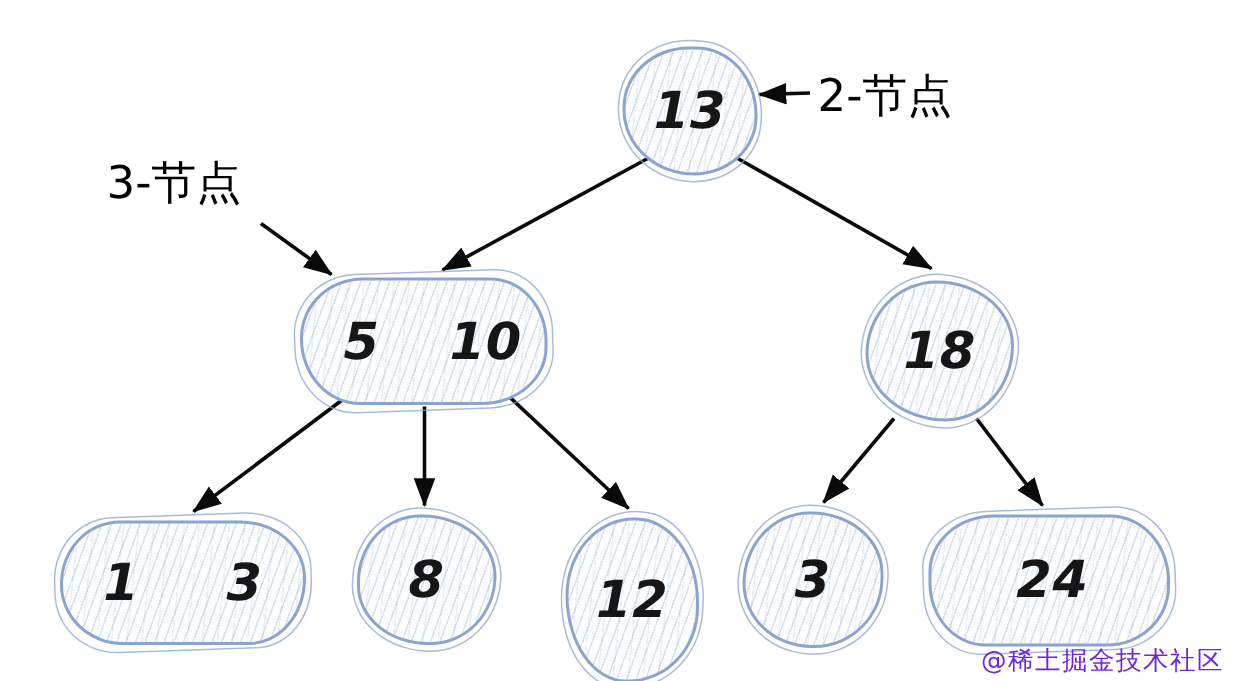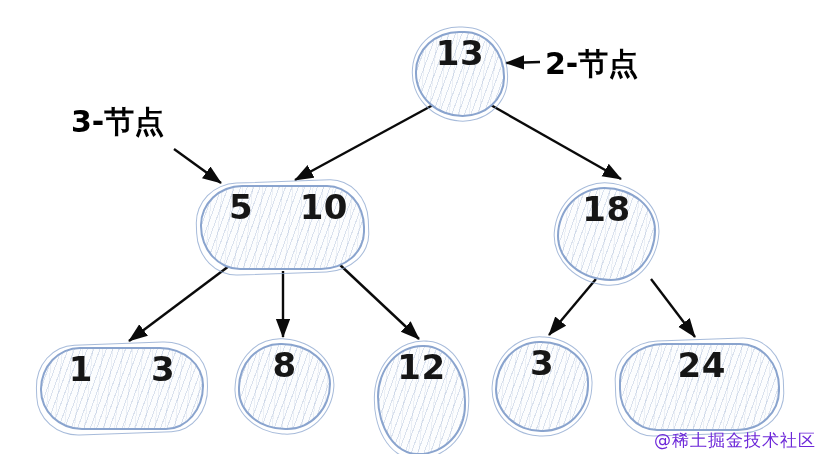--- a/index.html
+++ b/index.html
@@ -16,27 +16,28 @@
     inset: 0;
     width: 822px;
     height: 454px;
     pointer-events: none;
   }
   
   .node {
     position: absolute;
     box-sizing: border-box;
     display: flex;
-    align-items: flex-start;
+    align-items: center;
     justify-content: center;
     border: 2.6px solid #8aa4ce;
     background-color: #fcfdfe;
     background-image:
       repeating-linear-gradient(110deg, rgba(146,168,204,0.32) 0 1px, transparent 1px 6px),
       repeating-linear-gradient(96deg, rgba(146,168,204,0.16) 0 1px, transparent 1px 10px);
+    font-style: italic;
   }
   
   .node::before {
     content: "";
     position: absolute;
     inset: -6px;
     border: 1.8px solid rgba(138,164,206,0.75);
     border-radius: inherit;
     transform: rotate(-2deg);
     pointer-events: none;
@@ -56,37 +57,37 @@
     width: 4.5px;
     background: #7f9bca;
     margin: -2px 0;
     border-radius: 2px;
   }
   
   .node-root   { left: 415px; top: 31px;  width: 90px;  height: 86px;
                  border-radius: 50% 46% 48% 54% / 48% 54% 46% 52%; }
   .node-5-10   { left: 200px; top: 185px; width: 165px; height: 85px;
                  border-radius: 42px 38px 44px 40px / 40px 42px 38px 44px; }
-  .node-18     { left: 557px; top: 187px; width: 99px;  height: 94px;
+  .node-18     { left: 577px; top: 187px; width: 99px;  height: 94px;
                  border-radius: 48% 52% 46% 54% / 52% 46% 54% 48%; }
   .node-1-3    { left: 40px;  top: 347px; width: 164px; height: 83px;
                  border-radius: 40px 44px 38px 42px / 42px 38px 44px 40px; }
   .node-8      { left: 238px; top: 343px; width: 93px;  height: 87px;
                  border-radius: 46% 54% 48% 52% / 52% 48% 54% 46%; }
   .node-12     { left: 377px; top: 345px; width: 89px;  height: 110px;
                  border-radius: 52% 48% 54% 46% / 48% 52% 46% 54%; }
   .node-16     { left: 495px; top: 341px; width: 94px;  height: 91px;
                  border-radius: 48% 52% 50% 50% / 54% 46% 52% 48%; }
   .node-19-24  { left: 619px; top: 343px; width: 161px; height: 88px;
                  border-radius: 44px 40px 42px 38px / 38px 44px 40px 42px; }
   
   .anno {
     position: absolute;
     color: #000000;
-    font-weight: 700;
+    font-weight: 400;
     font-size: 30px;
     white-space: nowrap;
   }
   .anno-2node { left: 545px; top: 44px; }
   .anno-3node { left: 71px;  top: 102px; }
   
   .watermark {
     position: absolute;
     right: 6px;
     bottom: 2px;

